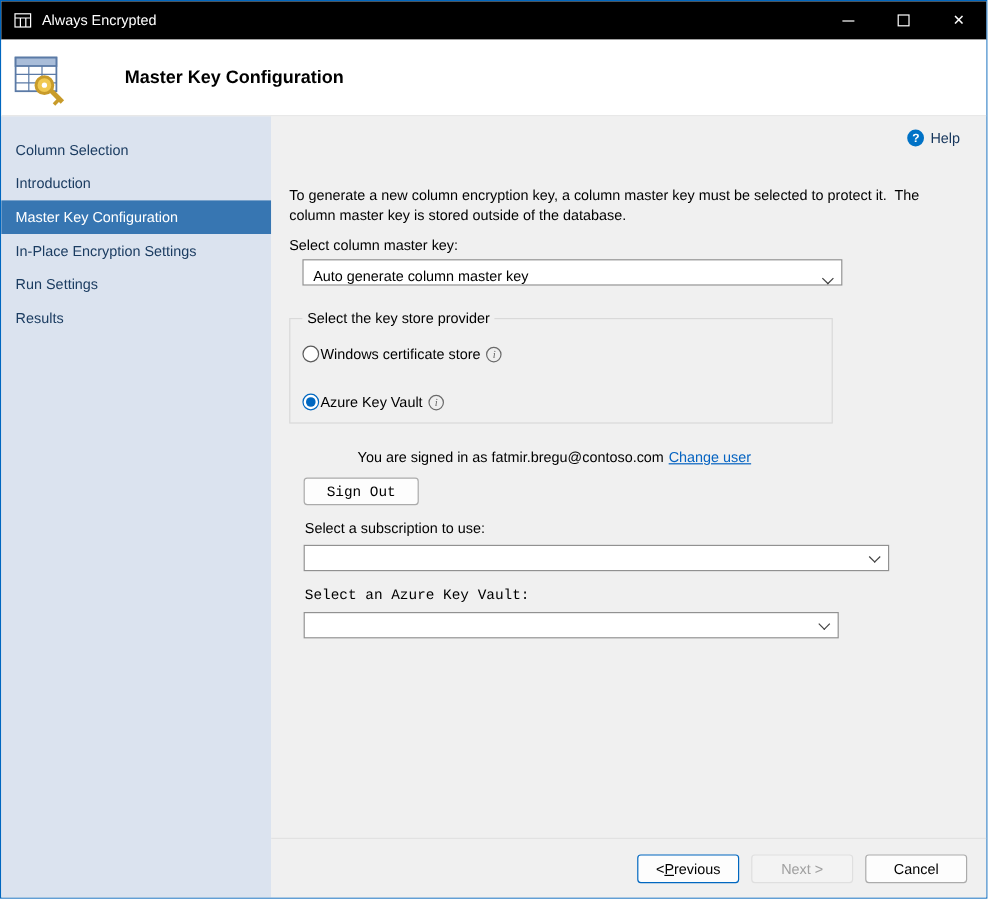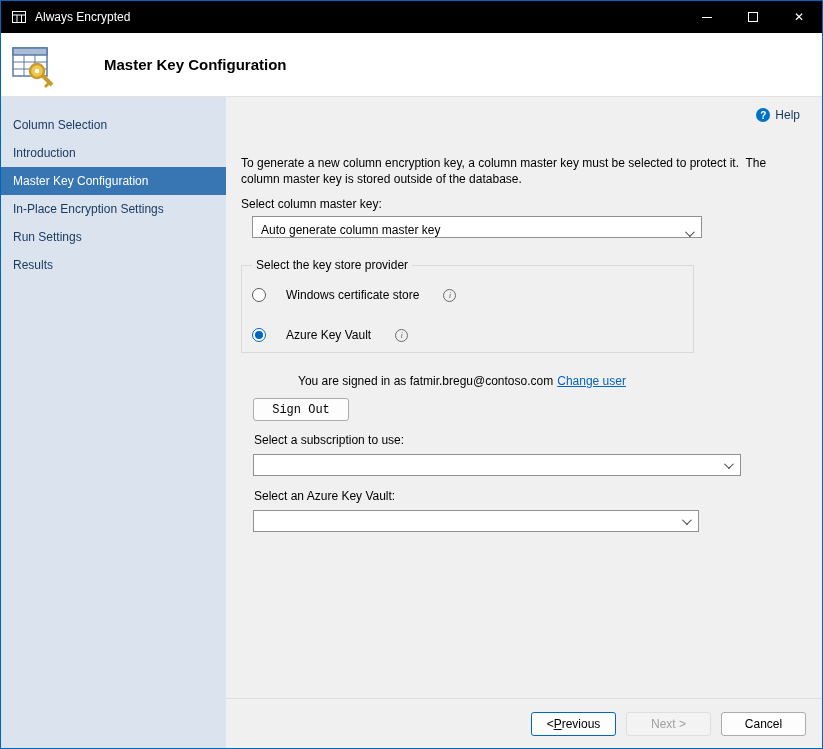--- a/index.html
+++ b/index.html
@@ -34,31 +34,31 @@
 
   
   .help-link { position:absolute; top:11px; right:22px; display:flex; align-items:center; gap:5px; color:#16365C; cursor:pointer; }
   .help-badge { width:14px; height:14px; border-radius:50%; background:#0072C6; color:#fff; font-size:10px; font-weight:bold; display:inline-flex; align-items:center; justify-content:center; }
 
   .intro-text { position:absolute; top:58px; left:15px; width:565px; line-height:1.35; white-space:pre-wrap; }
 
   .field-label { position:absolute; font-size:12px; }
   .lbl-master { top:100px; left:15px; }
   .lbl-sub    { top:336px; left:28px; }
-  .lbl-vault  { top:392px; left:28px; }
+  .lbl-vault  { top:392px; left:28px;font-family:Liberation Mono, monospace; }
 
   .combo { position:absolute; height:22px; background:#fff; border:1px solid #919191; display:flex; align-items:center; justify-content:space-between; padding:0 9px 0 8px; cursor:default; }
   .combo-master { top:119px; left:26px; width:450px;align-items:flex-end; }
   .combo-sub    { top:357px; left:27px; width:488px; }
   .combo-vault  { top:413px; left:27px; width:446px; }
   .chevron { width:7px; height:7px; border-right:1px solid #404040; border-bottom:1px solid #404040; transform:rotate(45deg) translateY(-2px); flex-shrink:0; }
 
   .groupbox { position:absolute; top:168px; left:15px; width:453px; height:88px; border:1px solid #D9D9D9; }
   .groupbox-label { position:absolute; top:-8px; left:10px; background:#F0F0F0; padding:0 4px; }
-  .radio-row { position:absolute; left:10px; display:flex; align-items:center; gap:20px; }
+  .radio-row { position:absolute; left:10px; display:flex; align-items:center; gap:1px; }
   .radio-row.r1 { top:22px; }
   .radio-row.r2 { top:62px; }
   .radio { width:14px; height:14px; border-radius:50%; border:1px solid #5A5A5A; background:#fff; position:relative; flex-shrink:0; }
   .radio.checked { border-color:#0067C0; }
   .radio.checked::after { content:""; position:absolute; inset:2px; border-radius:50%; background:#0067C0; }
   .info-badge { width:13px; height:13px; border-radius:50%; border:1px solid #6A6A6A; color:#6A6A6A; font-size:9px; font-style:italic; font-family:"Liberation Serif","DejaVu Serif",serif; display:inline-flex; align-items:center; justify-content:center; margin-left:4px; flex-shrink:0; }
 
   .signedin { position:absolute; top:277px; left:28px;margin-left:44px; }
   .link { color:#0563C1; text-decoration:underline; cursor:pointer; margin-left:4px; }
 

